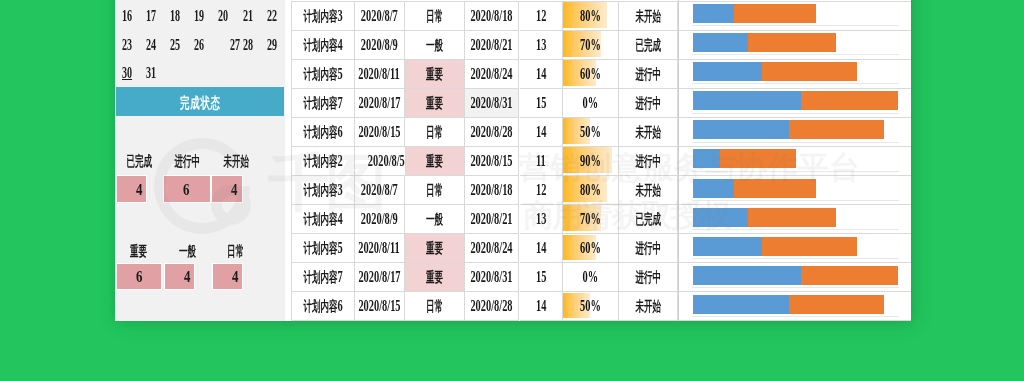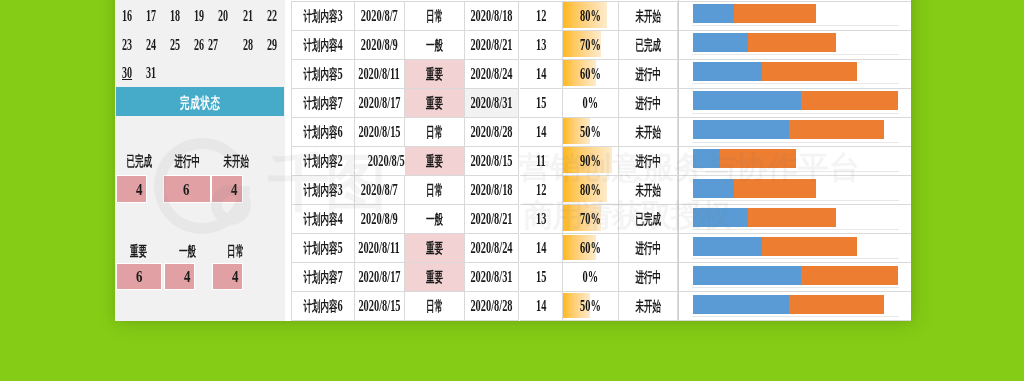--- a/index.html
+++ b/index.html
@@ -1,18 +1,18 @@
 <!DOCTYPE html>
 <html><head>
 <meta charset="utf-8">
 <style>
   html,body{margin:0;padding:0;}
   body{width:1024px;height:381px;overflow:hidden;background:#ffffff;
        font-family:"Liberation Sans",sans-serif;}
-  #stage{position:relative;width:1024px;height:381px;background:#84cc16;overflow:hidden;}
+  #stage{position:relative;width:1024px;height:381px;background:#22c55e;overflow:hidden;}
 
   .shadow{position:absolute;left:114.5px;top:-40px;width:796.5px;height:361.4px;
           box-shadow:0 0 9px rgba(0,0,0,0.09), 3px 3px 22px rgba(0,0,0,0.10);background:#fff;}
   .card{position:absolute;left:114.5px;top:-40px;width:796.5px;height:361.4px;background:#fff;overflow:hidden;}
 
   
   .cx{display:inline-block;white-space:nowrap;font-weight:bold;
       font-family:"Liberation Serif",serif;transform:scaleX(0.63);}
   .cx .han{display:inline-block;font-size:13.5px;transform:scaleY(1.06);
            font-family:"Liberation Sans",sans-serif;}
@@ -103,21 +103,21 @@
             </div>
             <div class="calcell" style="left: 26.5px;">
               <span class="cx">24</span>
             </div>
             <div class="calcell" style="left: 50.6px;">
               <span class="cx">25</span>
             </div>
             <div class="calcell" style="left: 74.8px;">
               <span class="cx">26</span>
             </div>
-            <div class="calcell" style="left: 88px;">
+            <div class="calcell" style="left: 110px;">
               <span class="cx">27</span>
             </div>
             <div class="calcell" style="left: 123.1px;">
               <span class="cx">28</span>
             </div>
             <div class="calcell" style="left: 147.2px;">
               <span class="cx">29</span>
             </div>
           </div>
           <div class="calrow" style="top: 99.2px;">

